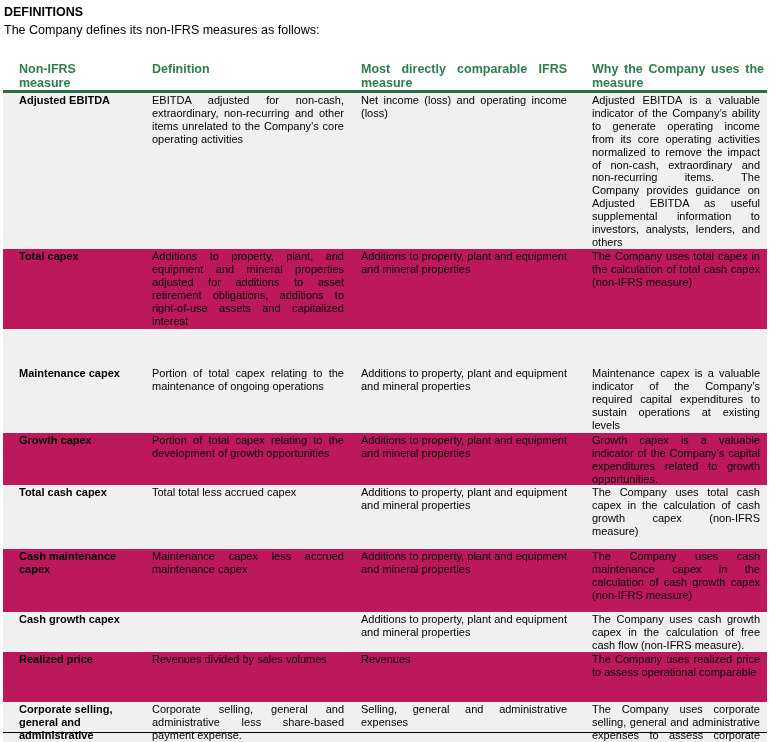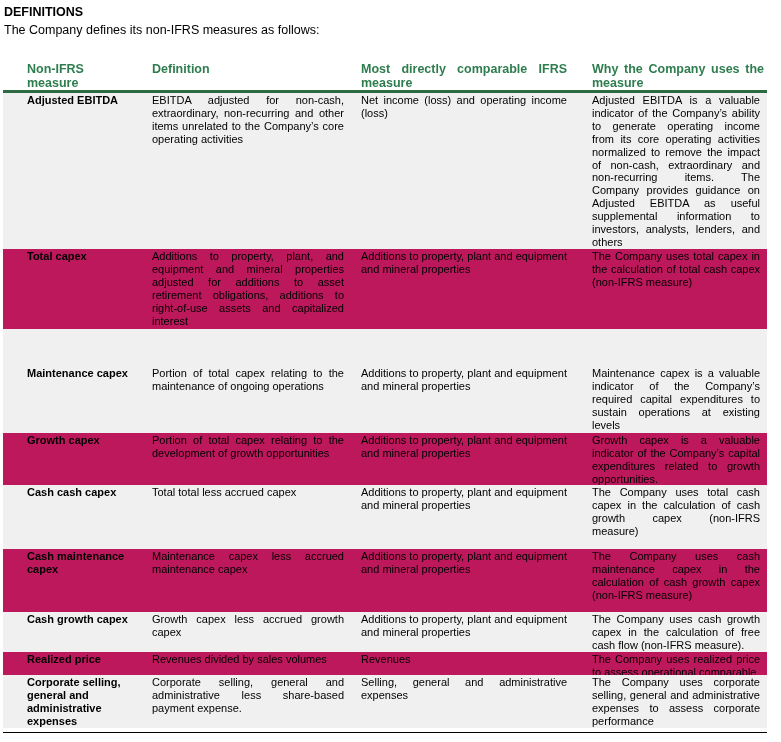--- a/index.html
+++ b/index.html
@@ -26,21 +26,21 @@
       position: absolute; top: 2px;
       color: #2e7d4f; font-weight: bold; font-size: 12.5px; line-height: 14px;
     }
     .row { position: relative; }
     .row.gray { background: #f0f0f0; }
     .row.white { background: #be185d; }
     .c {
       position: absolute; top: 1px;
       font-size: 11px; line-height: 12.9px;
     }
-    .c1 { left: 24px; width: 118px; font-weight: bold; }
+    .c1 { left: 16px; width: 118px; font-weight: bold; }
     .c2 { left: 141px; width: 192px; text-align: justify; margin-left: 8px; }
     .c3 { left: 358px; width: 206px; text-align: justify; }
     .c4 { left: 589px; width: 168px; text-align: justify; }
     .hdr .c1 { width: 110px; }
     .hdr .c3 { width: 206px; text-align: justify; text-align-last: left; }
     .hdr .c4 { width: 172px; }
     .c2, .c3, .c4 { text-align-last: left; }
     .bottom-rule {
       position: absolute; left: 3px; top: 732px; width: 764px;
       border-top: 1.5px solid #000;
@@ -82,41 +82,40 @@
   </div>
 
   <div class="row white" style="height:52px">
     <div class="c c1">Growth capex</div>
     <div class="c c2">Portion of total capex relating to the development of growth opportunities</div>
     <div class="c c3">Additions to property, plant and equipment and mineral properties</div>
     <div class="c c4">Growth capex is a valuable indicator of the Company’s capital expenditures related to growth opportunities.</div>
   </div>
 
   <div class="row gray" style="height:64px">
-    <div class="c c1">Cash cash capex</div>
+    <div class="c c1">Total cash capex</div>
     <div class="c c2">Total total less accrued capex</div>
     <div class="c c3">Additions to property, plant and equipment and mineral properties</div>
     <div class="c c4">The Company uses total cash capex in the calculation of cash growth capex (non-IFRS measure)</div>
   </div>
 
   <div class="row white" style="height:63px">
     <div class="c c1">Cash maintenance capex</div>
     <div class="c c2">Maintenance capex less accrued maintenance capex</div>
     <div class="c c3">Additions to property, plant and equipment and mineral properties</div>
     <div class="c c4">The Company uses cash maintenance capex in the calculation of cash growth capex (non-IFRS measure)</div>
   </div>
 
   <div class="row gray" style="height:40px">
     <div class="c c1">Cash growth capex</div>
-    <div class="c c2">Growth capex less accrued growth capex</div>
     <div class="c c3">Additions to property, plant and equipment and mineral properties</div>
     <div class="c c4">The Company uses cash growth capex in the calculation of free cash flow (non-IFRS measure).</div>
   </div>
 
-  <div class="row white" style="height:23px">
+  <div class="row white" style="height:50px">
     <div class="c c1">Realized price</div>
     <div class="c c3">Revenues</div>
     <div class="c c2">Revenues divided by sales volumes</div>
     <div class="c c4">The Company uses realized price to assess operational comparable</div>
   </div>
 
   <div class="row gray" style="height:53px">
     <div class="c c1">Corporate selling, general and administrative expenses</div>
     <div class="c c2">Corporate selling, general and administrative less share-based payment expense.</div>
     <div class="c c3">Selling, general and administrative expenses</div>

